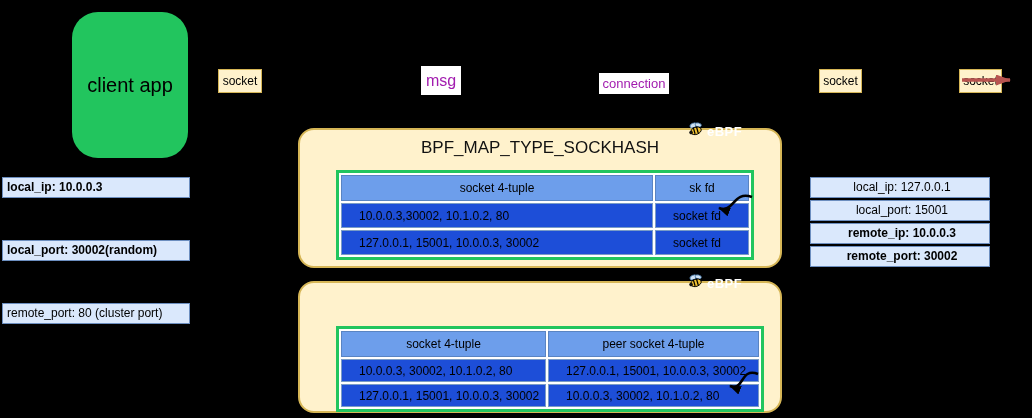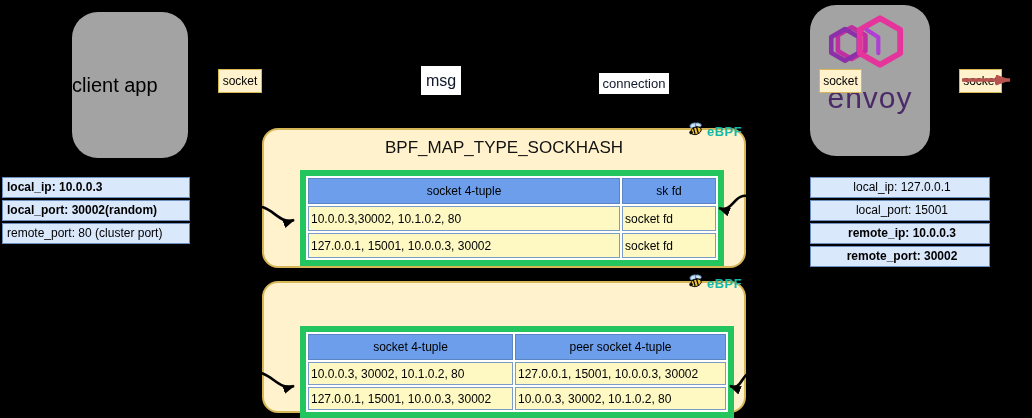--- a/index.html
+++ b/index.html
@@ -1,39 +1,39 @@
 <!DOCTYPE html>
 <html><head>
 <meta charset="utf-8">
 <style>
   html,body{margin:0;padding:0;background:#000;}
   #canvas{position:relative;width:1032px;height:418px;background:#000;overflow:hidden;
           font-family:"Liberation Sans",sans-serif;color:#000;}
   .abs{position:absolute;}
-  .node{background:#a3a3a3;border-radius:26px;display:flex;align-items:center;justify-content:flex-start;}
+  .node{background:#22c55e;border-radius:26px;display:flex;align-items:center;justify-content:center;}
   .node-label{font-size:20px;color:#000;}
   .socket-badge{background:#fff2cc;border:1px solid #d6b656;font-size:12px;
                 display:flex;align-items:center;justify-content:center;z-index:5;margin-left:39px;}
-  .white-label{background:#ffffff;color:#0f172a;display:flex;align-items:center;justify-content:center;z-index:5;}
-  .map-box{background:#fff2cc;border:2px solid #d6b656;border-radius:16px;}
+  .white-label{background:#ffffff;color:#a21caf;display:flex;align-items:center;justify-content:center;z-index:5;}
+  .map-box{background:#fff2cc;border:2px solid #d6b656;border-radius:16px;margin-left:36px;}
   .map-title{position:absolute;left:0;right:0;text-align:center;font-size:17px;color:#111;}
   table.map-table{border-collapse:separate;border-spacing:2px;background:#ffffff;
-                  border:6px solid #22c55e;table-layout:fixed;}
+                  border:3px solid #22c55e;table-layout:fixed;}
   table.map-table th{background:#6d9eeb;border:1px solid #5a84c2;font-weight:400;font-size:12px;
                      text-align:center;padding:0 4px;height:24px;overflow:hidden;white-space:nowrap;}
-  table.map-table td{background:#fef9c3;border:1px solid #7a9cc6;font-size:12px;text-align:left;
-                     padding:0 2px;overflow:hidden;white-space:nowrap;}
+  table.map-table td{background:#1d4ed8;border:1px solid #7a9cc6;font-size:12px;text-align:left;
+                     padding:0 17px;overflow:hidden;white-space:nowrap;}
   .t1 td{height:23px;}
   .t2 td{height:21px;}
   .side-table{display:flex;flex-direction:column;}
   .side-row{background:#dae8fc;border:1px solid #6c8ebf;height:19px;line-height:19px;
             font-size:12px;padding-left:4px;margin-bottom:2px;white-space:nowrap;overflow:hidden;}
   .bold{font-weight:bold;}
   .ebpf-logo{display:flex;align-items:center;gap:2px;z-index:6;}
-  .ebpf-text{font-size:13px;font-weight:bold;color:#14b8a6;letter-spacing:0.5px;}
+  .ebpf-text{font-size:13px;font-weight:bold;color:#ffffff;letter-spacing:0.5px;}
   .envoy-wordmark{font-size:30px;color:#4a2a68;font-weight:500;letter-spacing:1px;}
   svg.overlay{position:absolute;left:0;top:0;z-index:8;pointer-events:none;}
 </style>
 </head>
 <body>
 
 <div id="canvas">
 
   <div class="abs node" style="left:72px;top:12px;width:116px;height:146px;">
     <span class="node-label">client app</span>
@@ -44,41 +44,30 @@
   </div>
 
   <div class="abs white-label" style="left:421px;top:66px;width:40px;height:29px;font-size:16px;">
     <span>msg</span>
   </div>
 
   <div class="abs white-label" style="left:599px;top:73px;width:70px;height:21px;font-size:13px;">
     <span>connection</span>
   </div>
 
-  <div class="abs node" style="left:810px;top:5px;width:120px;height:151px;flex-direction:column;">
-    <span style="margin-top:6px;">
-      <svg width="100" height="66" viewBox="0 0 120 78">
-        <polygon points="38,19 54.5,28.5 54.5,47.5 38,57 21.5,47.5 21.5,28.5" fill="none" stroke="#c02fa0" stroke-width="5.5" stroke-linejoin="round"></polygon>
-        <polygon points="30,21 46.5,30.5 46.5,49.5 30,59 13.5,49.5 13.5,30.5" fill="none" stroke="#8d2fa8" stroke-width="5.5" stroke-linejoin="round"></polygon>
-        <polygon points="72,8 96.2,22 96.2,50 72,64 47.8,50 47.8,22" fill="none" stroke="#e5359d" stroke-width="7" stroke-linejoin="round"></polygon>
-        <path d="M 56,22 L 70,31 L 70,50" fill="none" stroke="#b03fd4" stroke-width="5" stroke-linecap="round" stroke-linejoin="round"></path>
-      </svg>
-    </span>
-    <span class="envoy-wordmark">envoy</span>
-  </div>
 
   <div class="abs socket-badge" style="left:780px;top:69px;width:41px;height:22px;">
     <span>socket</span>
   </div>
 
   <div class="abs socket-badge" style="left:920px;top:69px;width:41px;height:22px;">
     <span>socket</span>
   </div>
 
-  <div class="abs side-table" style="left:2px;top:177px;width:188px;">
+  <div class="abs side-table" style="left:2px;top:177px;width:188px;gap:40px;">
     <div class="side-row bold">local_ip: 10.0.0.3</div>
     <div class="side-row bold">local_port: 30002(random)</div>
     <div class="side-row">remote_port: 80 (cluster port)</div>
   </div>
 
   <div class="abs side-table" style="left:810px;top:177px;width:180px;text-align:center;">
     <div class="side-row">local_ip: 127.0.0.1</div>
     <div class="side-row">local_port: 15001</div>
     <div class="side-row bold">remote_ip: 10.0.0.3</div>
     <div class="side-row bold">remote_port: 30002</div>

